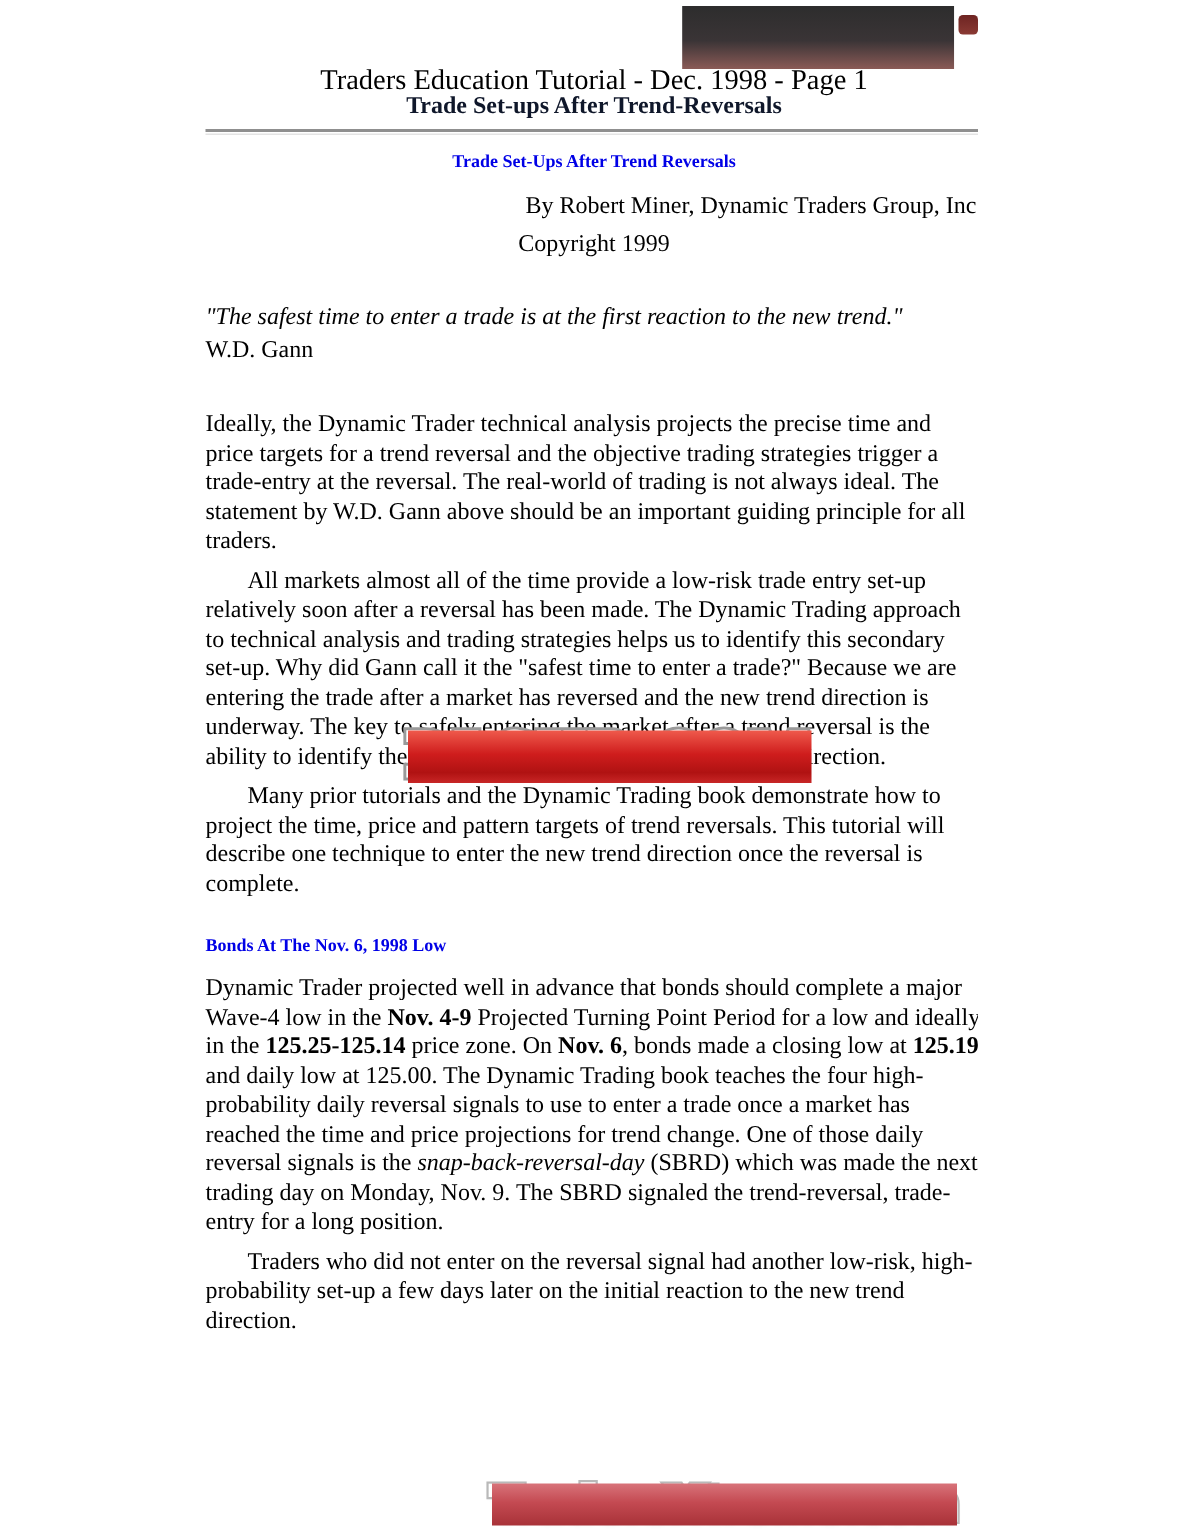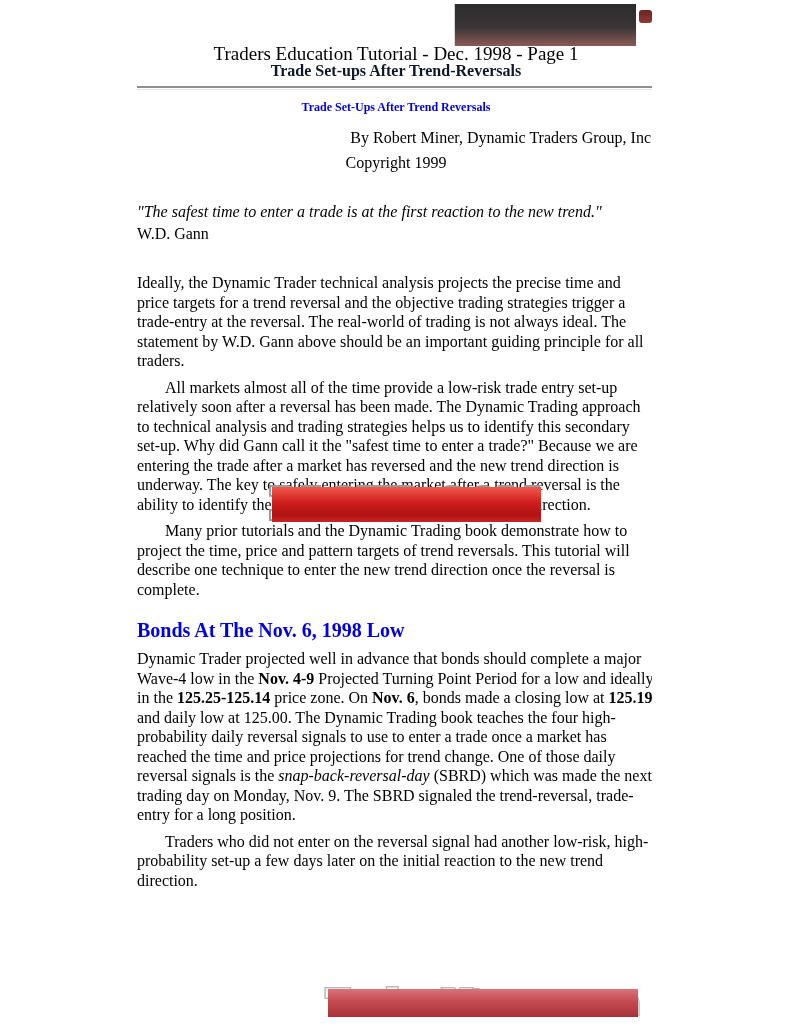--- a/index.html
+++ b/index.html
@@ -70,21 +70,21 @@
   .byline{margin:9px 0 0;text-align:right;font-size:16px;line-height:19px;}
   .copy1999{margin:6px 0 0;text-align:center;font-size:16px;line-height:19px;}
   .quote{margin:30px 0 0;font-style:italic;}
   .quote-attr{margin:2px 0 0;}
   p.body{margin:7px 0 0;}
   p.mt-lg{margin-top:30px;}
   p.indent{text-indent:28px;}
   .section-heading{
     margin:22px 0 0;
     font-weight:bold;color:#0000e6;
-    font-size:20px;line-height:19px;
+    font-size:12px;line-height:19px;
   }
   .section-heading + p.body{margin-top:9px;}
   .seg-b{font-weight:bold;}
   .seg-i{font-style:italic;}
   .footer{
     position:absolute;left:0;bottom:47px;width:100%;
     text-align:center;font-size:13.5px;line-height:15px;
     font-family:"Liberation Serif", serif;
   }
 </style>

